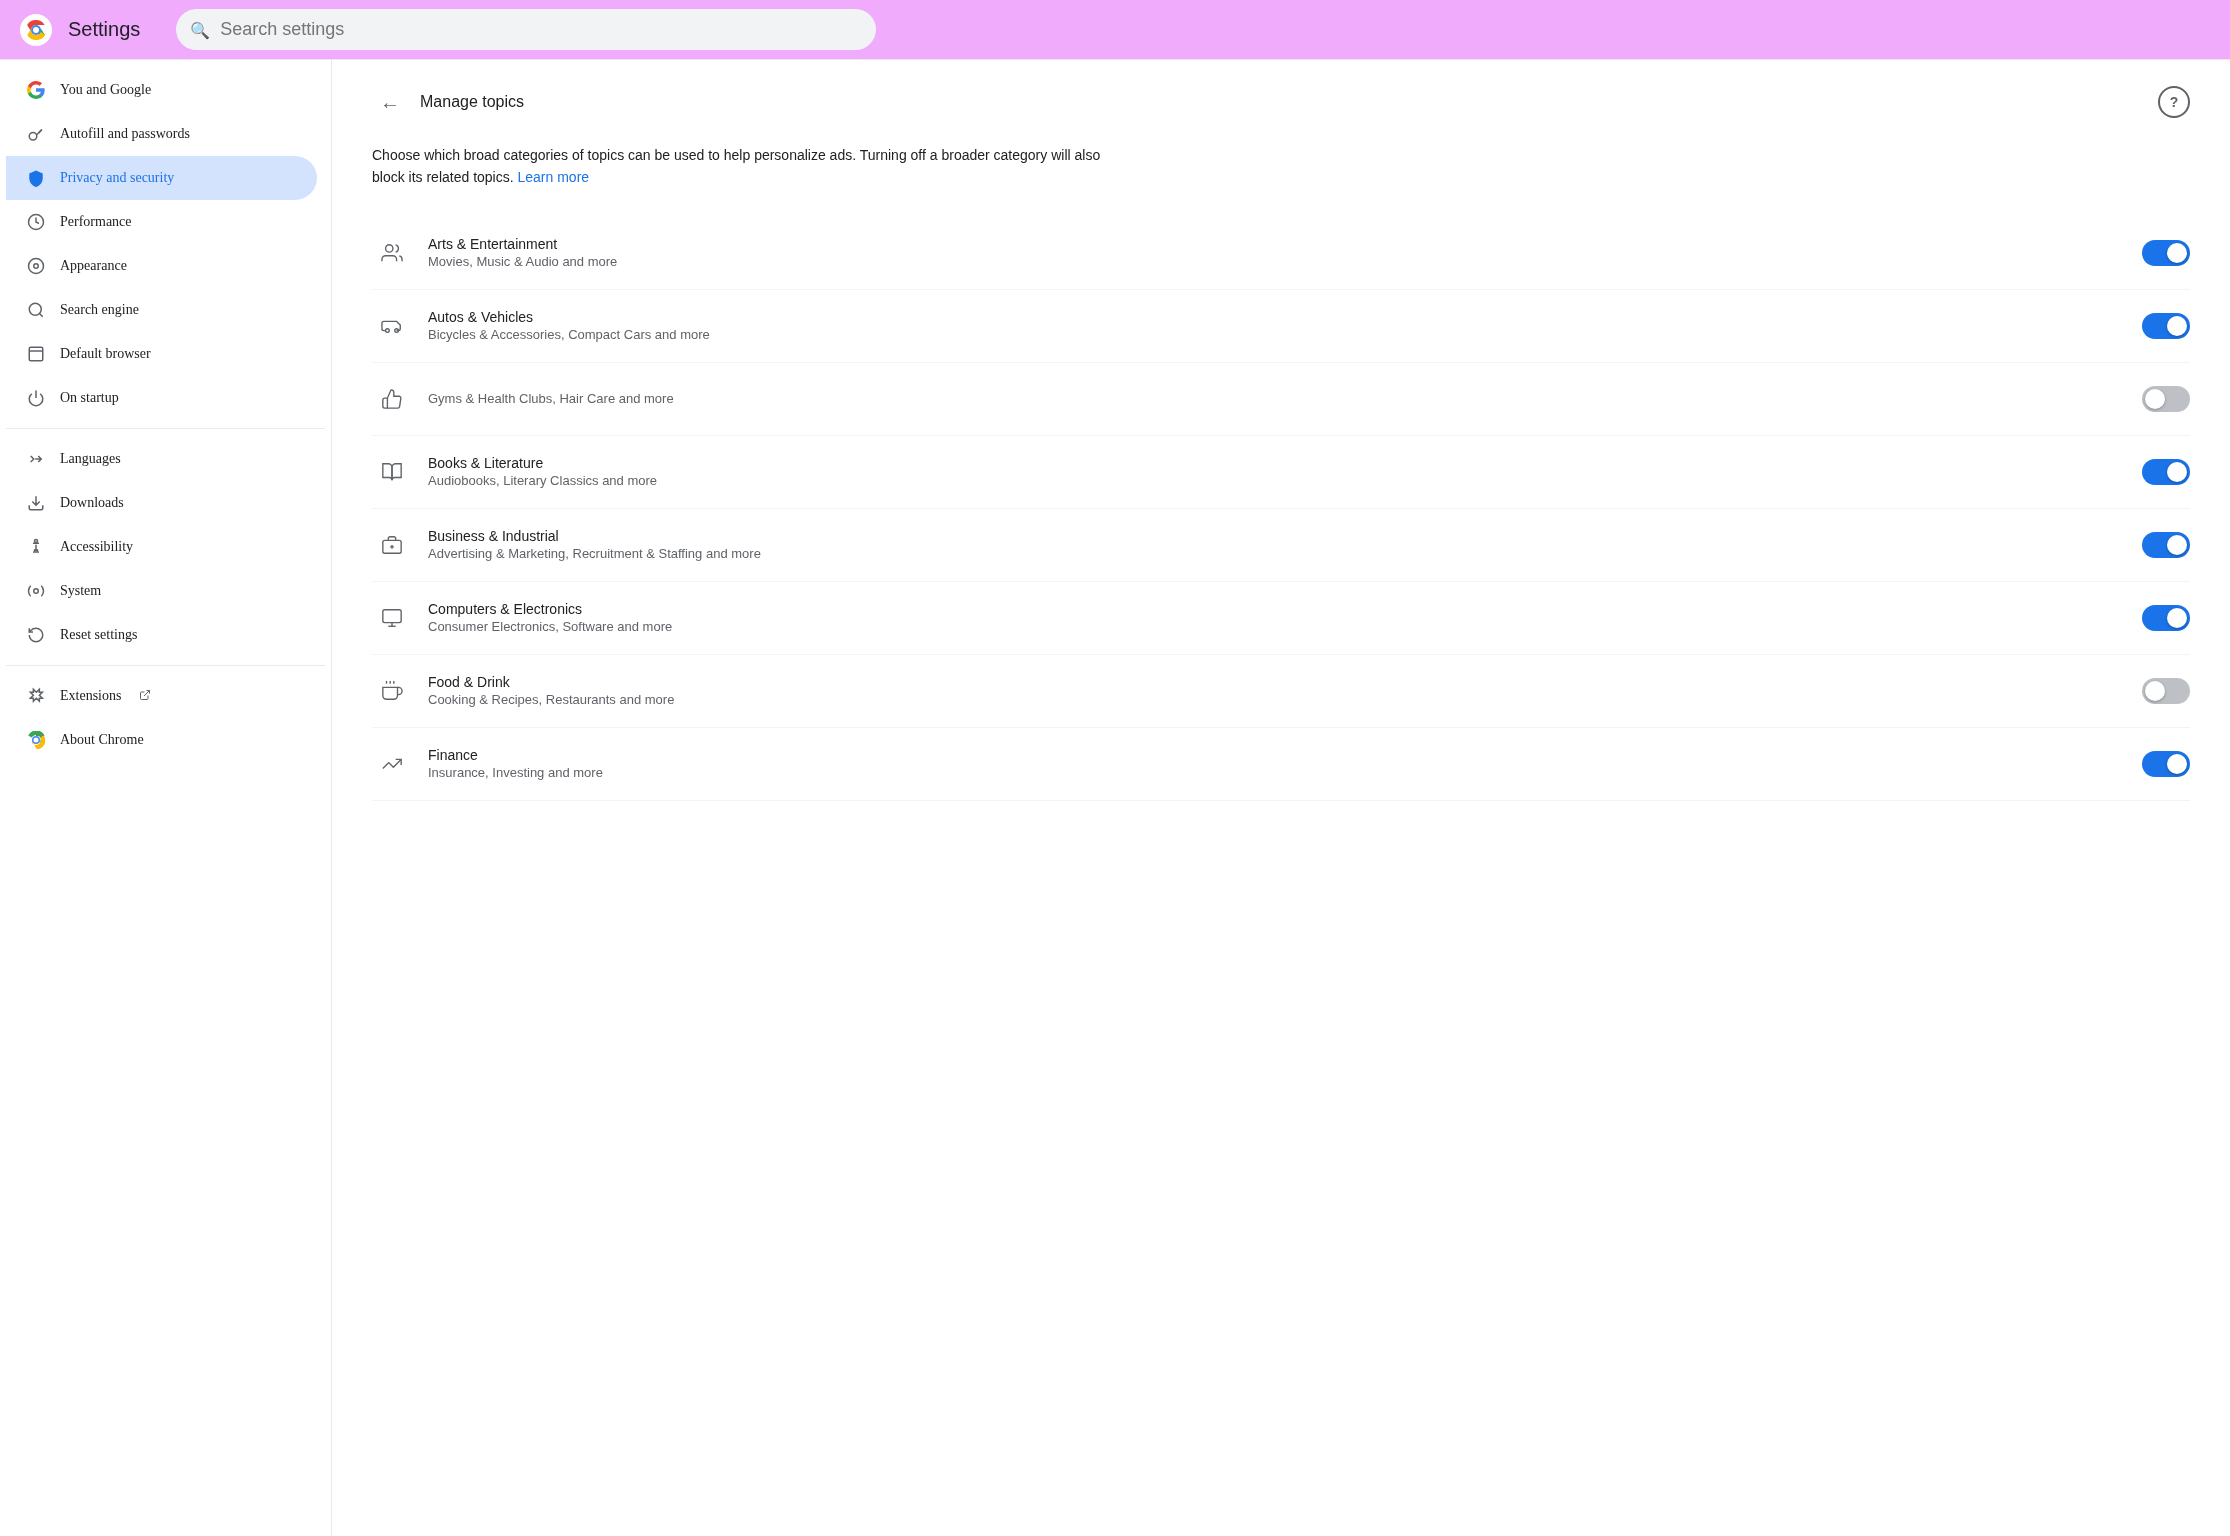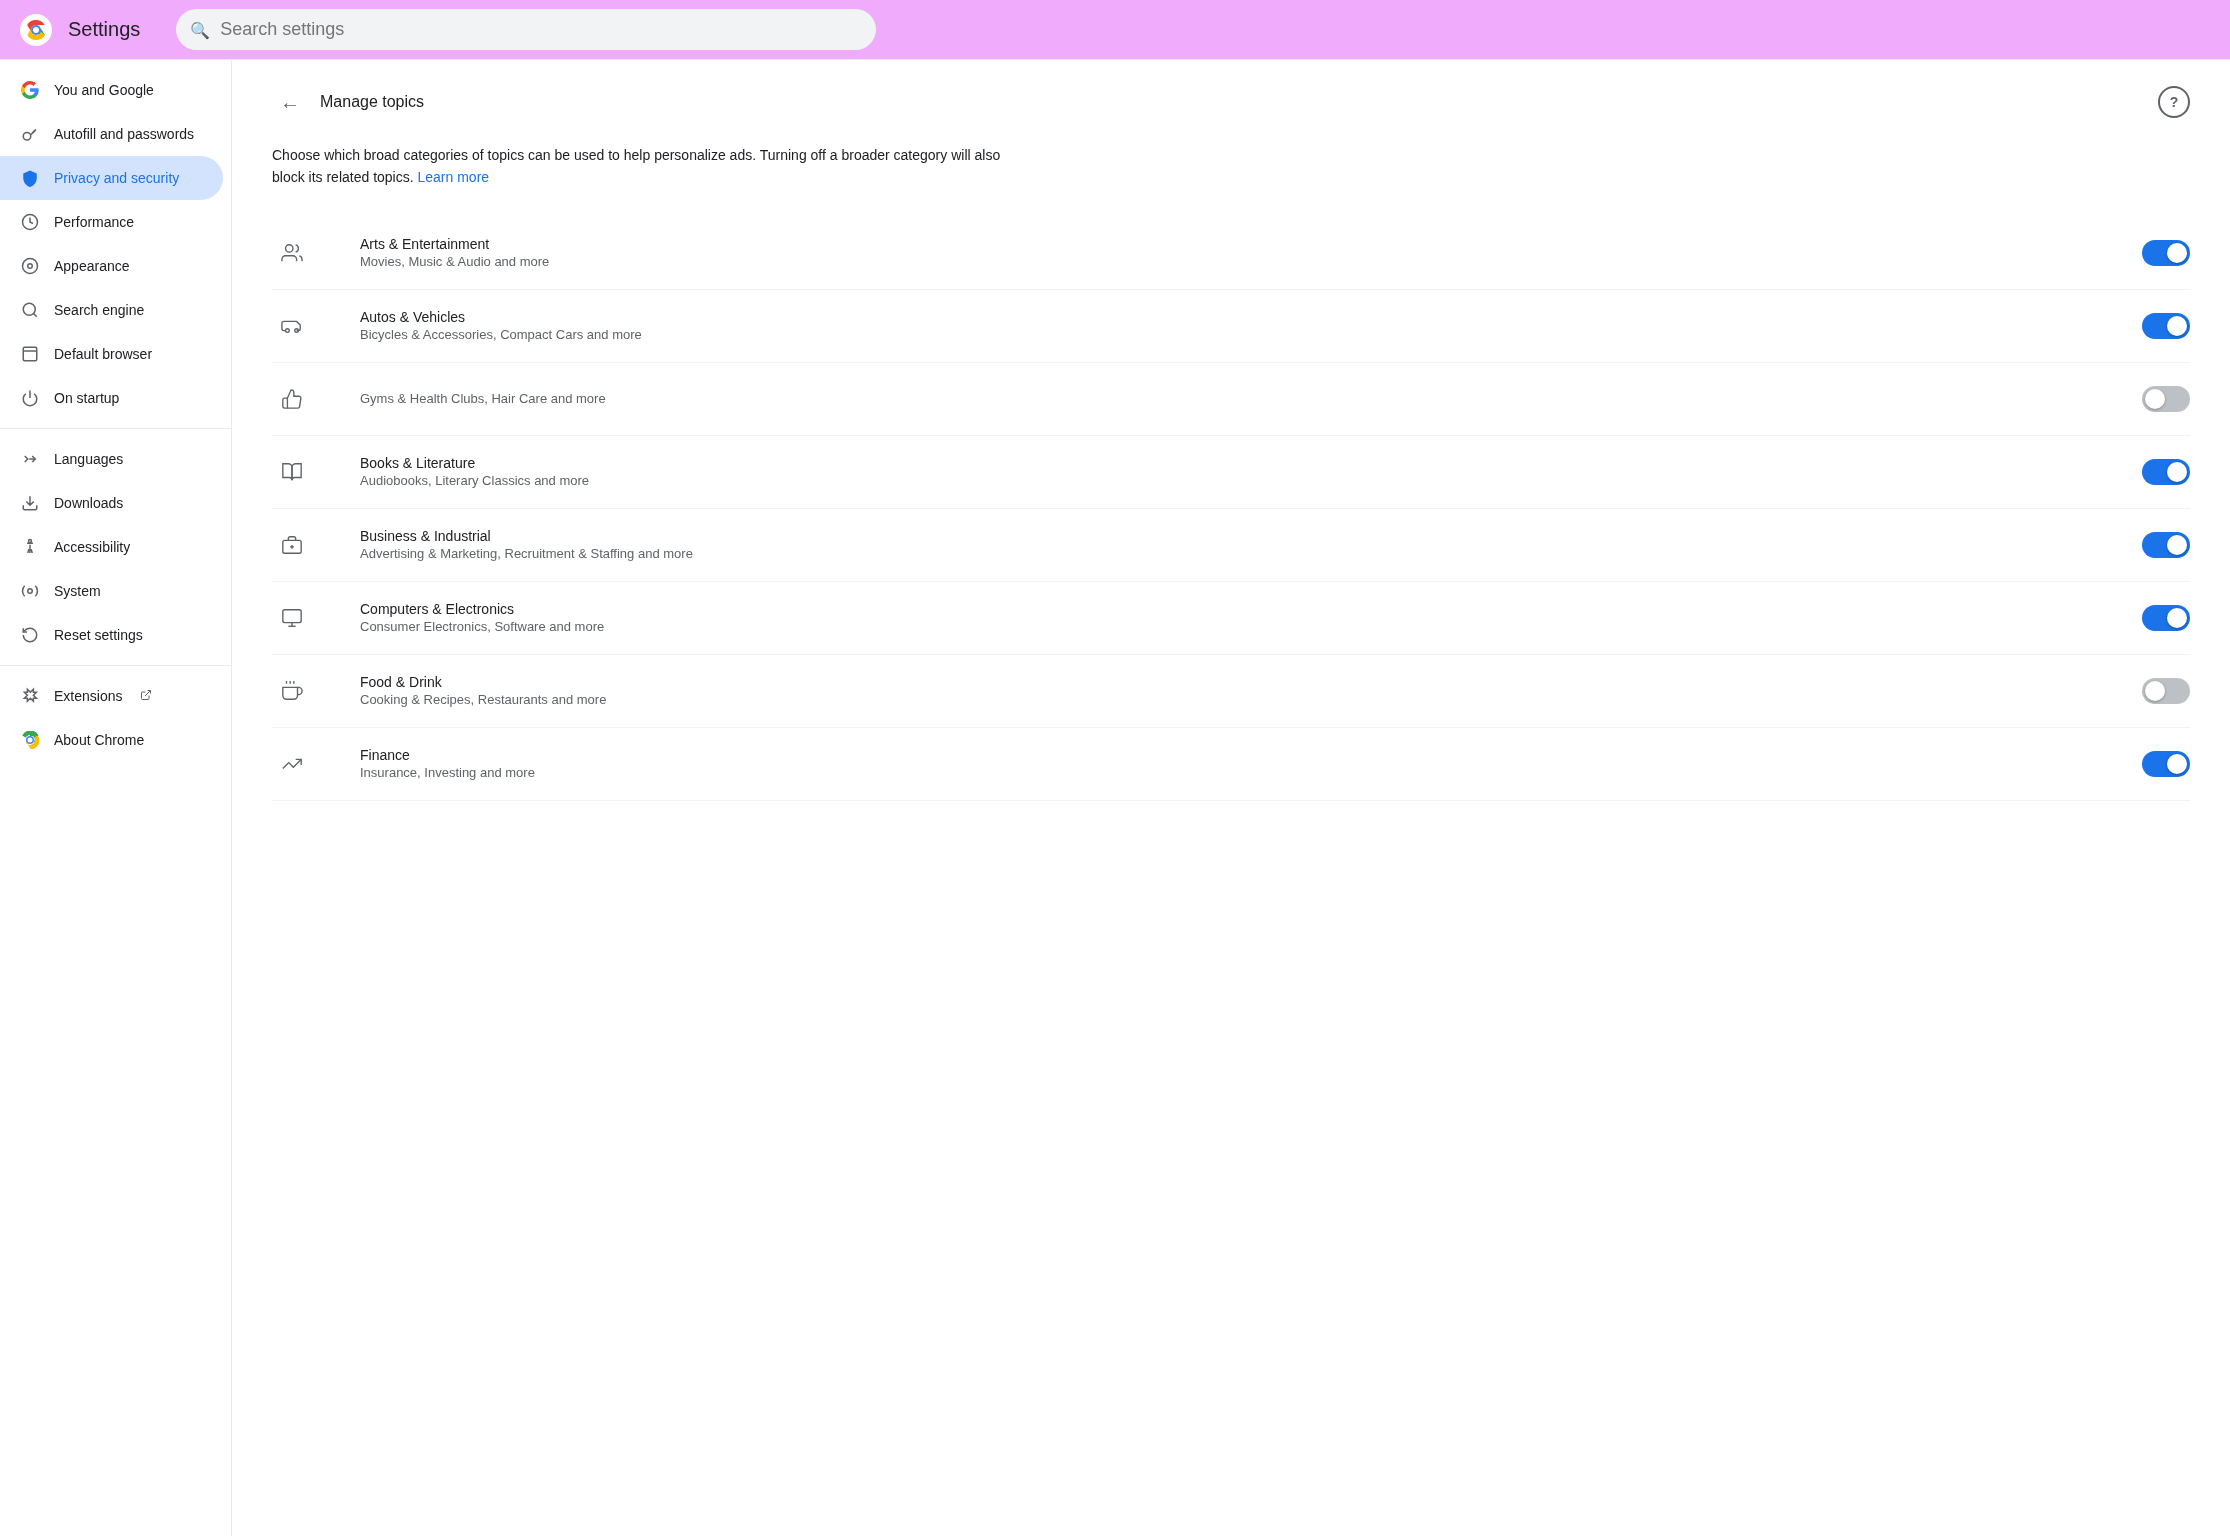--- a/index.html
+++ b/index.html
@@ -51,26 +51,27 @@
 
     
     .layout {
       display: flex;
       flex: 1;
       overflow: hidden;
     }
 
     
     .sidebar {
-      width: 232px;
+      width: 332px;
       flex-shrink: 0;
       overflow-y: auto;
       border-right: 1px solid #e8eaed;
-      padding: 8px 0;
+      padding: 8px 6px;
       background: #fff;
+      font-family: Liberation Serif, serif;
     }
     .sidebar-item {
       display: flex;
       align-items: center;
       gap: 14px;
       padding: 12px 20px;
       cursor: pointer;
       border-radius: 0 24px 24px 0;
       margin-right: 8px;
       color: #202124;
@@ -170,21 +171,20 @@
     }
     .topic-icon {
       width: 40px; height: 40px;
       flex-shrink: 0;
       display: flex; align-items: center; justify-content: center;
       color: #5f6368;
       font-size: 20px;
     }
     .topic-text {
       flex: 1;
-      margin-left: 32px;
     }
     .topic-name {
       font-size: 14px;
       font-weight: 500;
       color: #202124;
       margin-bottom: 2px;
     }
     .topic-sub {
       font-size: 13px;
       color: #5f6368;

